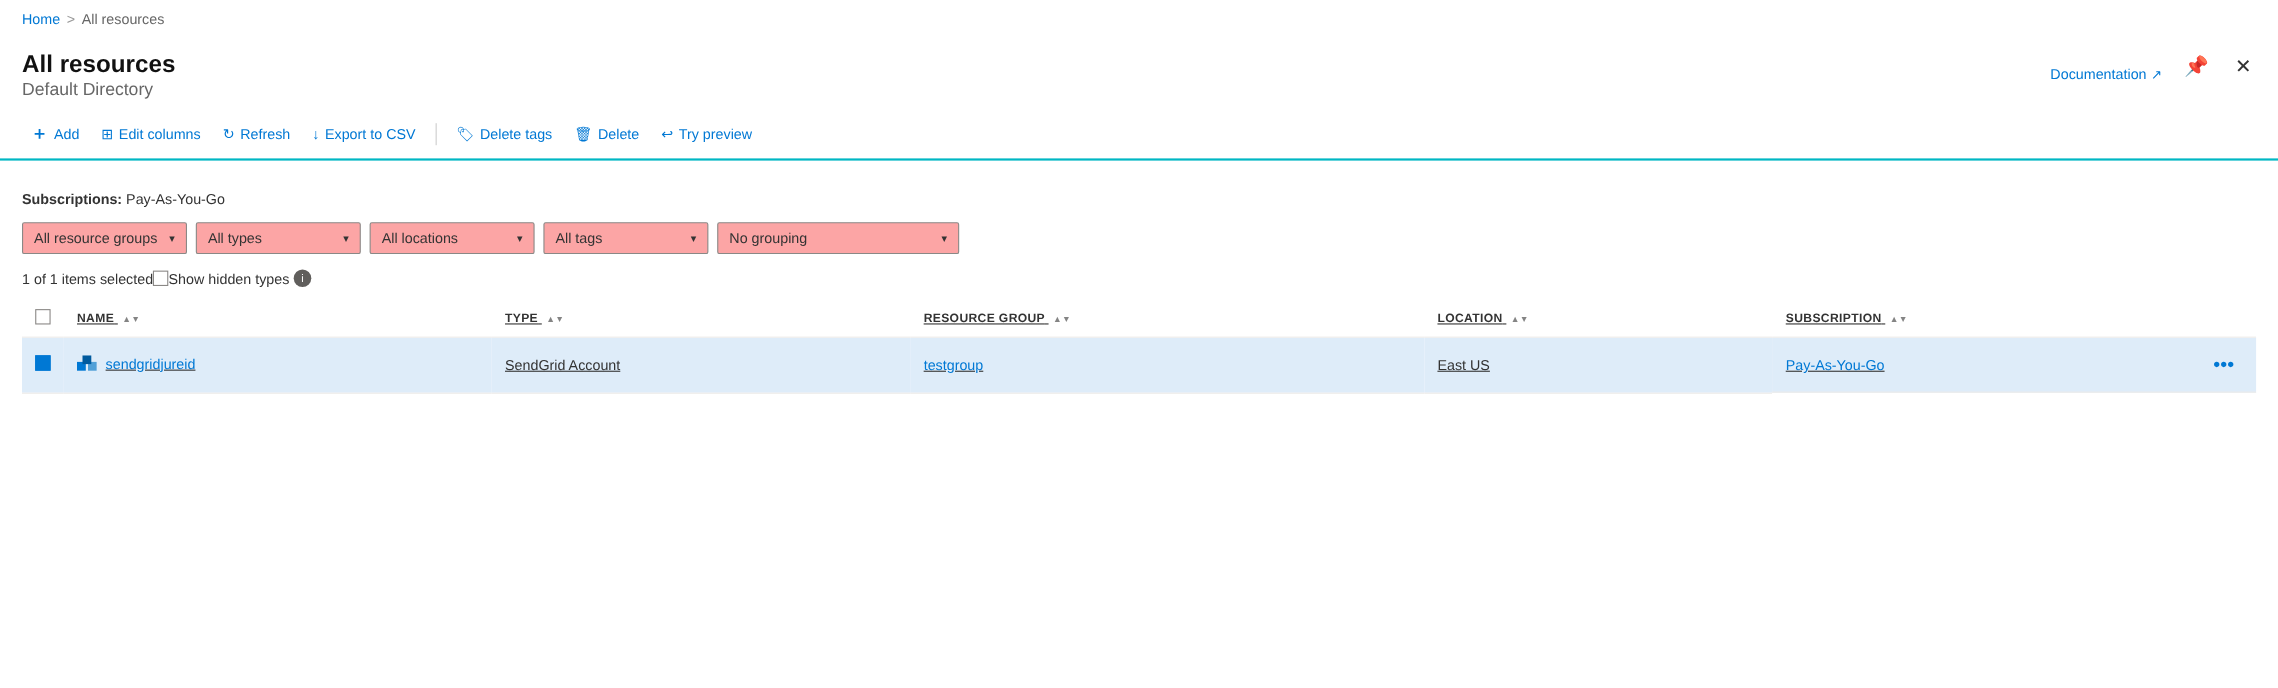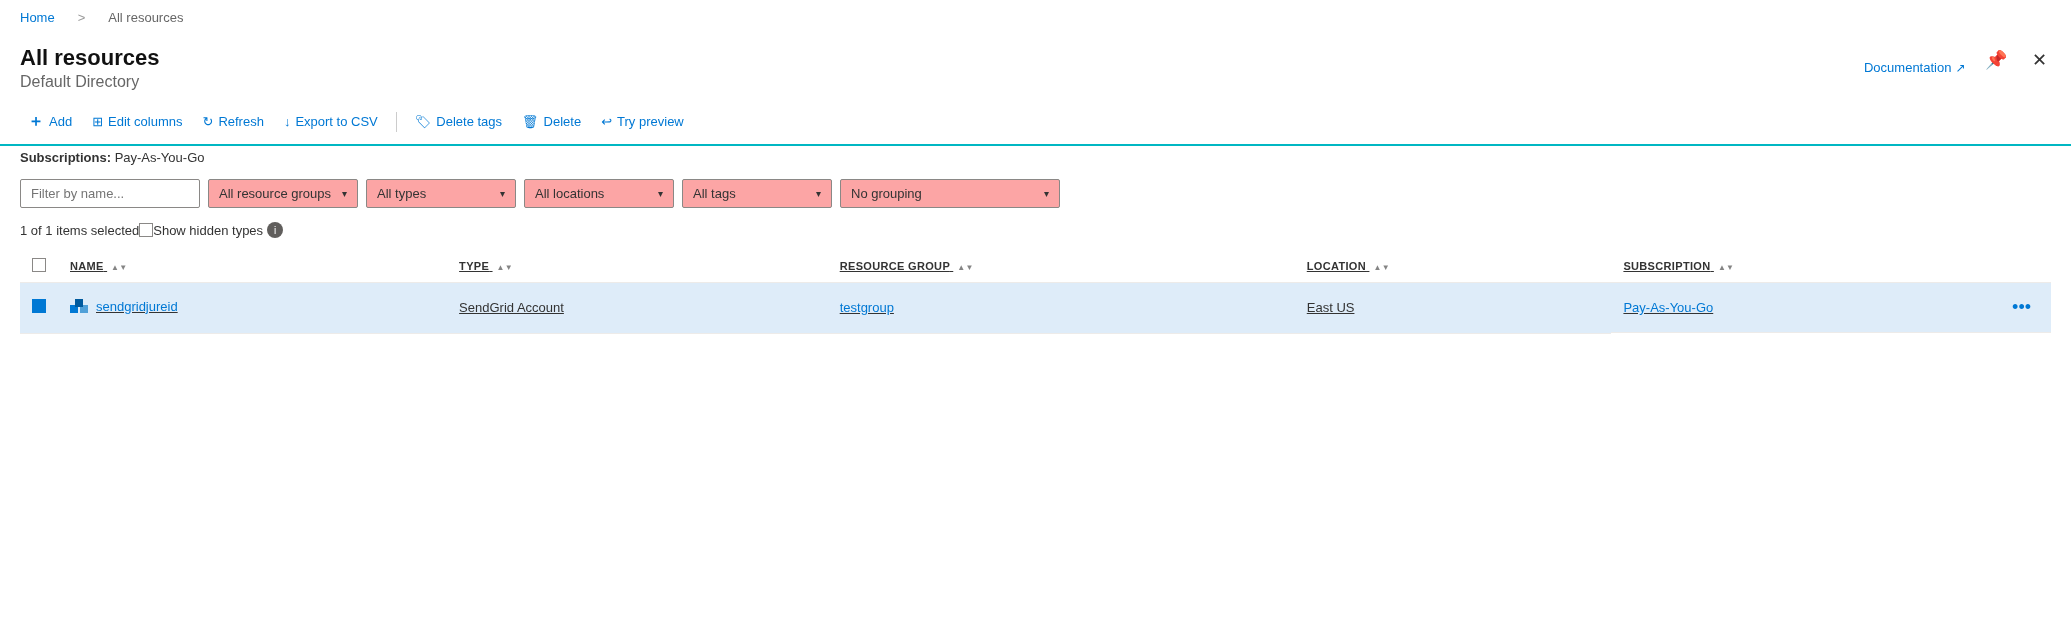--- a/index.html
+++ b/index.html
@@ -1,35 +1,35 @@
 <!DOCTYPE html>
 <html><head>
   <meta charset="utf-8">
   <style>
     * { box-sizing: border-box; margin: 0; padding: 0; }
     body { font-family: 'Segoe UI', Arial, sans-serif; font-size: 14px; background: #fff; color: #333; }
 
-    .breadcrumb { padding: 10px 20px; font-size: 13px; color: #666; display: flex; align-items: center; gap: 23px; }
+    .breadcrumb { padding: 10px 20px; font-size: 13px; color: #666; display: flex; align-items: center; gap: 6px; }
     .breadcrumb a { color: #0078d4; text-decoration: none; }
     .breadcrumb-sep { color: #999; }
 
     .page-header { padding: 10px 20px 8px; display: flex; align-items: flex-start; justify-content: space-between; }
     .page-title-block {}
     .page-title { font-size: 22px; font-weight: 600; color: #111; }
     .page-subtitle { font-size: 16px; color: #666; margin-top: 2px; }
 
     .header-actions { display: flex; align-items: flex-end; gap: 16px; }
     .header-link { color: #0078d4; text-decoration: none; font-size: 13px; display: flex; align-items: center; gap: 4px; cursor: pointer; }
     .header-icon-btn { background: none; border: none; cursor: pointer; color: #333; font-size: 18px; padding: 4px; }
 
     .toolbar { padding: 8px 20px; display: flex; align-items: center; gap: 4px; border-bottom: 2px solid #00b7c3; }
     .toolbar-btn { background: none; border: none; cursor: pointer; color: #0078d4; font-size: 13px; display: flex; align-items: center; gap: 5px; padding: 4px 8px; border-radius: 2px; }
     .toolbar-separator { width: 1px; height: 20px; background: #ccc; margin: 0 6px; }
 
-    .content { padding: 4px 20px; }
+    .content { padding: 27px 20px; }
     .subscriptions-label { font-size: 13px; margin-bottom: 14px; }
     .subscriptions-label strong { font-weight: 600; }
 
     .filters { display: flex; align-items: center; gap: 8px; margin-bottom: 14px; flex-wrap: wrap; }
     .filter-input { border: 1px solid #8a8886; padding: 6px 10px; font-size: 13px; color: #999; border-radius: 2px; width: 180px; outline: none; }
     .filter-select { border: 1px solid #8a8886; padding: 6px 10px; font-size: 13px; color: #333; border-radius: 2px; display: flex; align-items: center; gap: 6px; cursor: pointer; background: #fca5a5; min-width: 150px; justify-content: space-between; user-select: none; }
     .filter-select-wide { min-width: 220px; }
 
     .selection-bar { display: flex; align-items: center; margin-bottom: 12px; font-size: 13px; color: #333; }
     .checkbox-square { width: 14px; height: 14px; border: 1px solid #8a8886; display: inline-block; background: #fff; flex-shrink: 0; }
@@ -112,21 +112,20 @@
 </div>
 
 <div class="content">
 
   <div class="subscriptions-label">
     <strong>Subscriptions:</strong>
     <span>Pay-As-You-Go</span>
   </div>
 
   <div class="filters">
-    <input class="filter-input" type="text" placeholder="Filter by name..." style="">
     <div class="filter-select">
       <span>All resource groups</span>
       <span class="chevron">▾</span>
     </div>
     <div class="filter-select">
       <span>All types</span>
       <span class="chevron">▾</span>
     </div>
     <div class="filter-select">
       <span>All locations</span>

